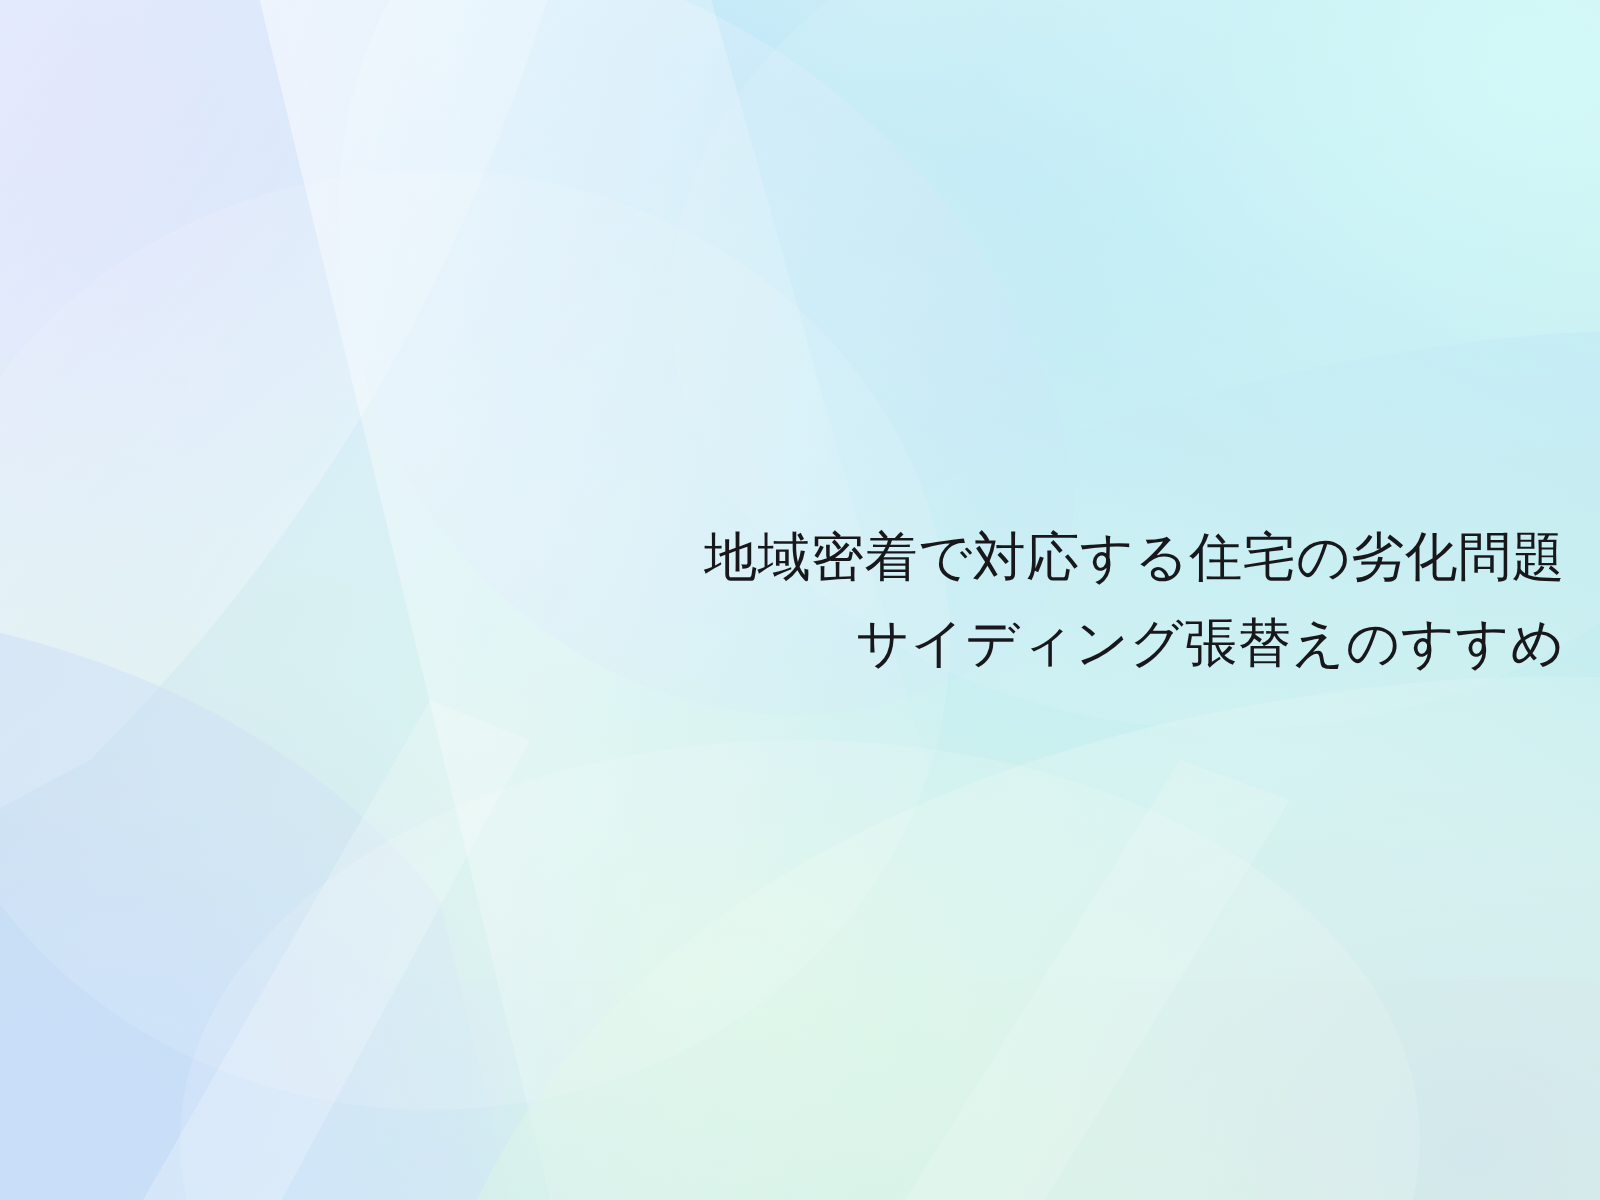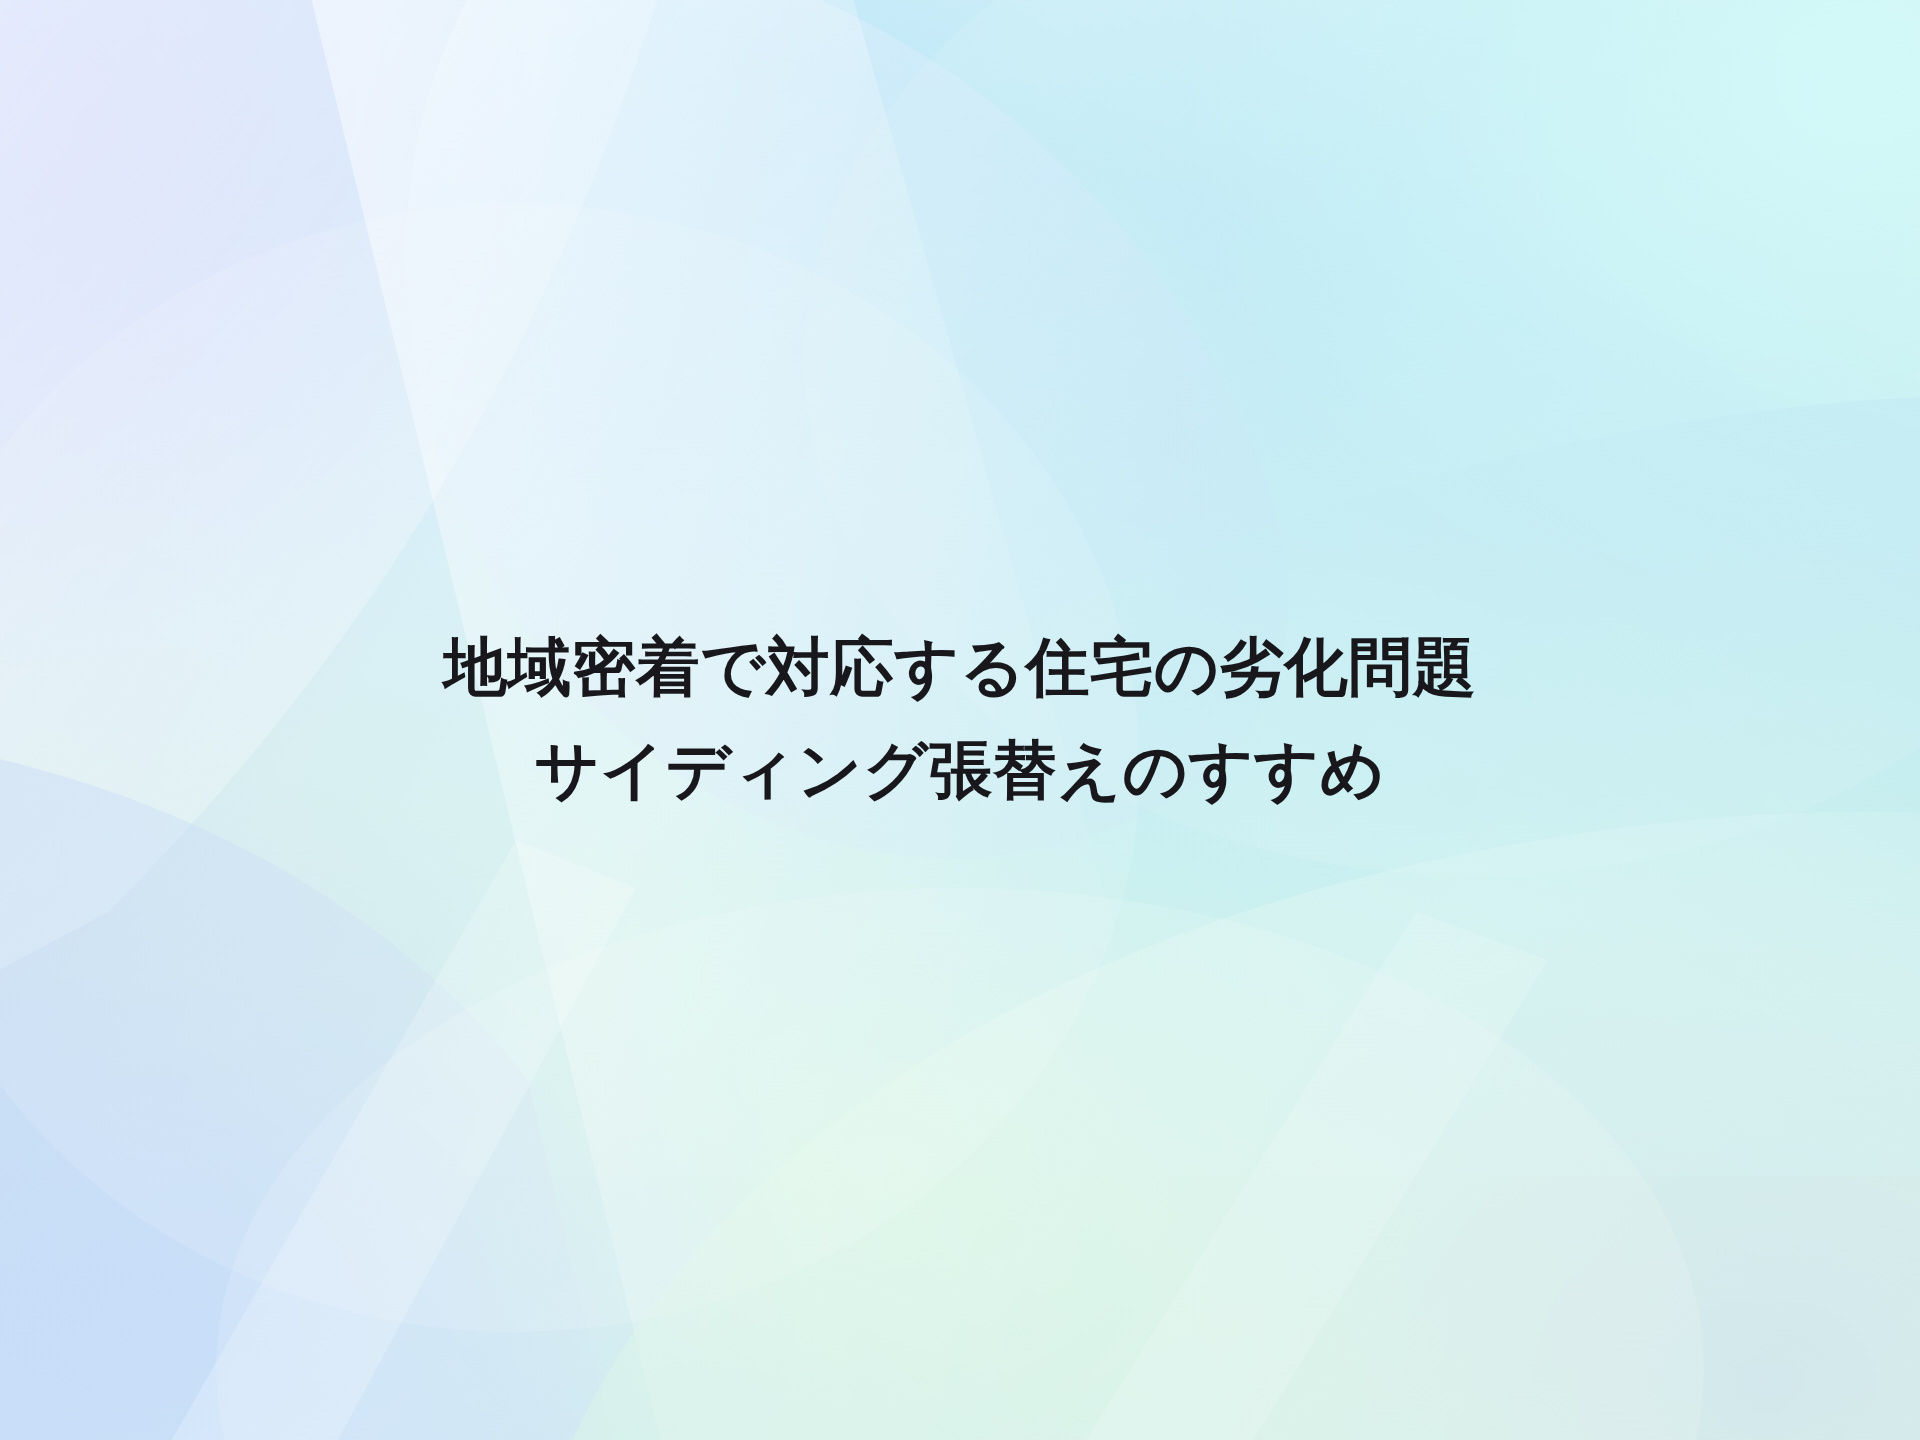--- a/index.html
+++ b/index.html
@@ -76,23 +76,23 @@
     right: 0;
     top: 0;
     height: 1200px;
     display: flex;
     align-items: center;
     justify-content: center;
   }
   .title-text {
     width: 1530px;
     margin: 0 auto;
-    text-align: center;
+    text-align: right;
     font-family: "DejaVu Sans", "Liberation Sans", sans-serif;
-    font-weight: 700;
+    font-weight: 400;
     font-size: 53px;
     line-height: 1.62;
     letter-spacing: 0.5px;
     color: #18181c;
     white-space: normal;
     word-break: keep-all;
   }
 </style>
 </head>
 <body>

